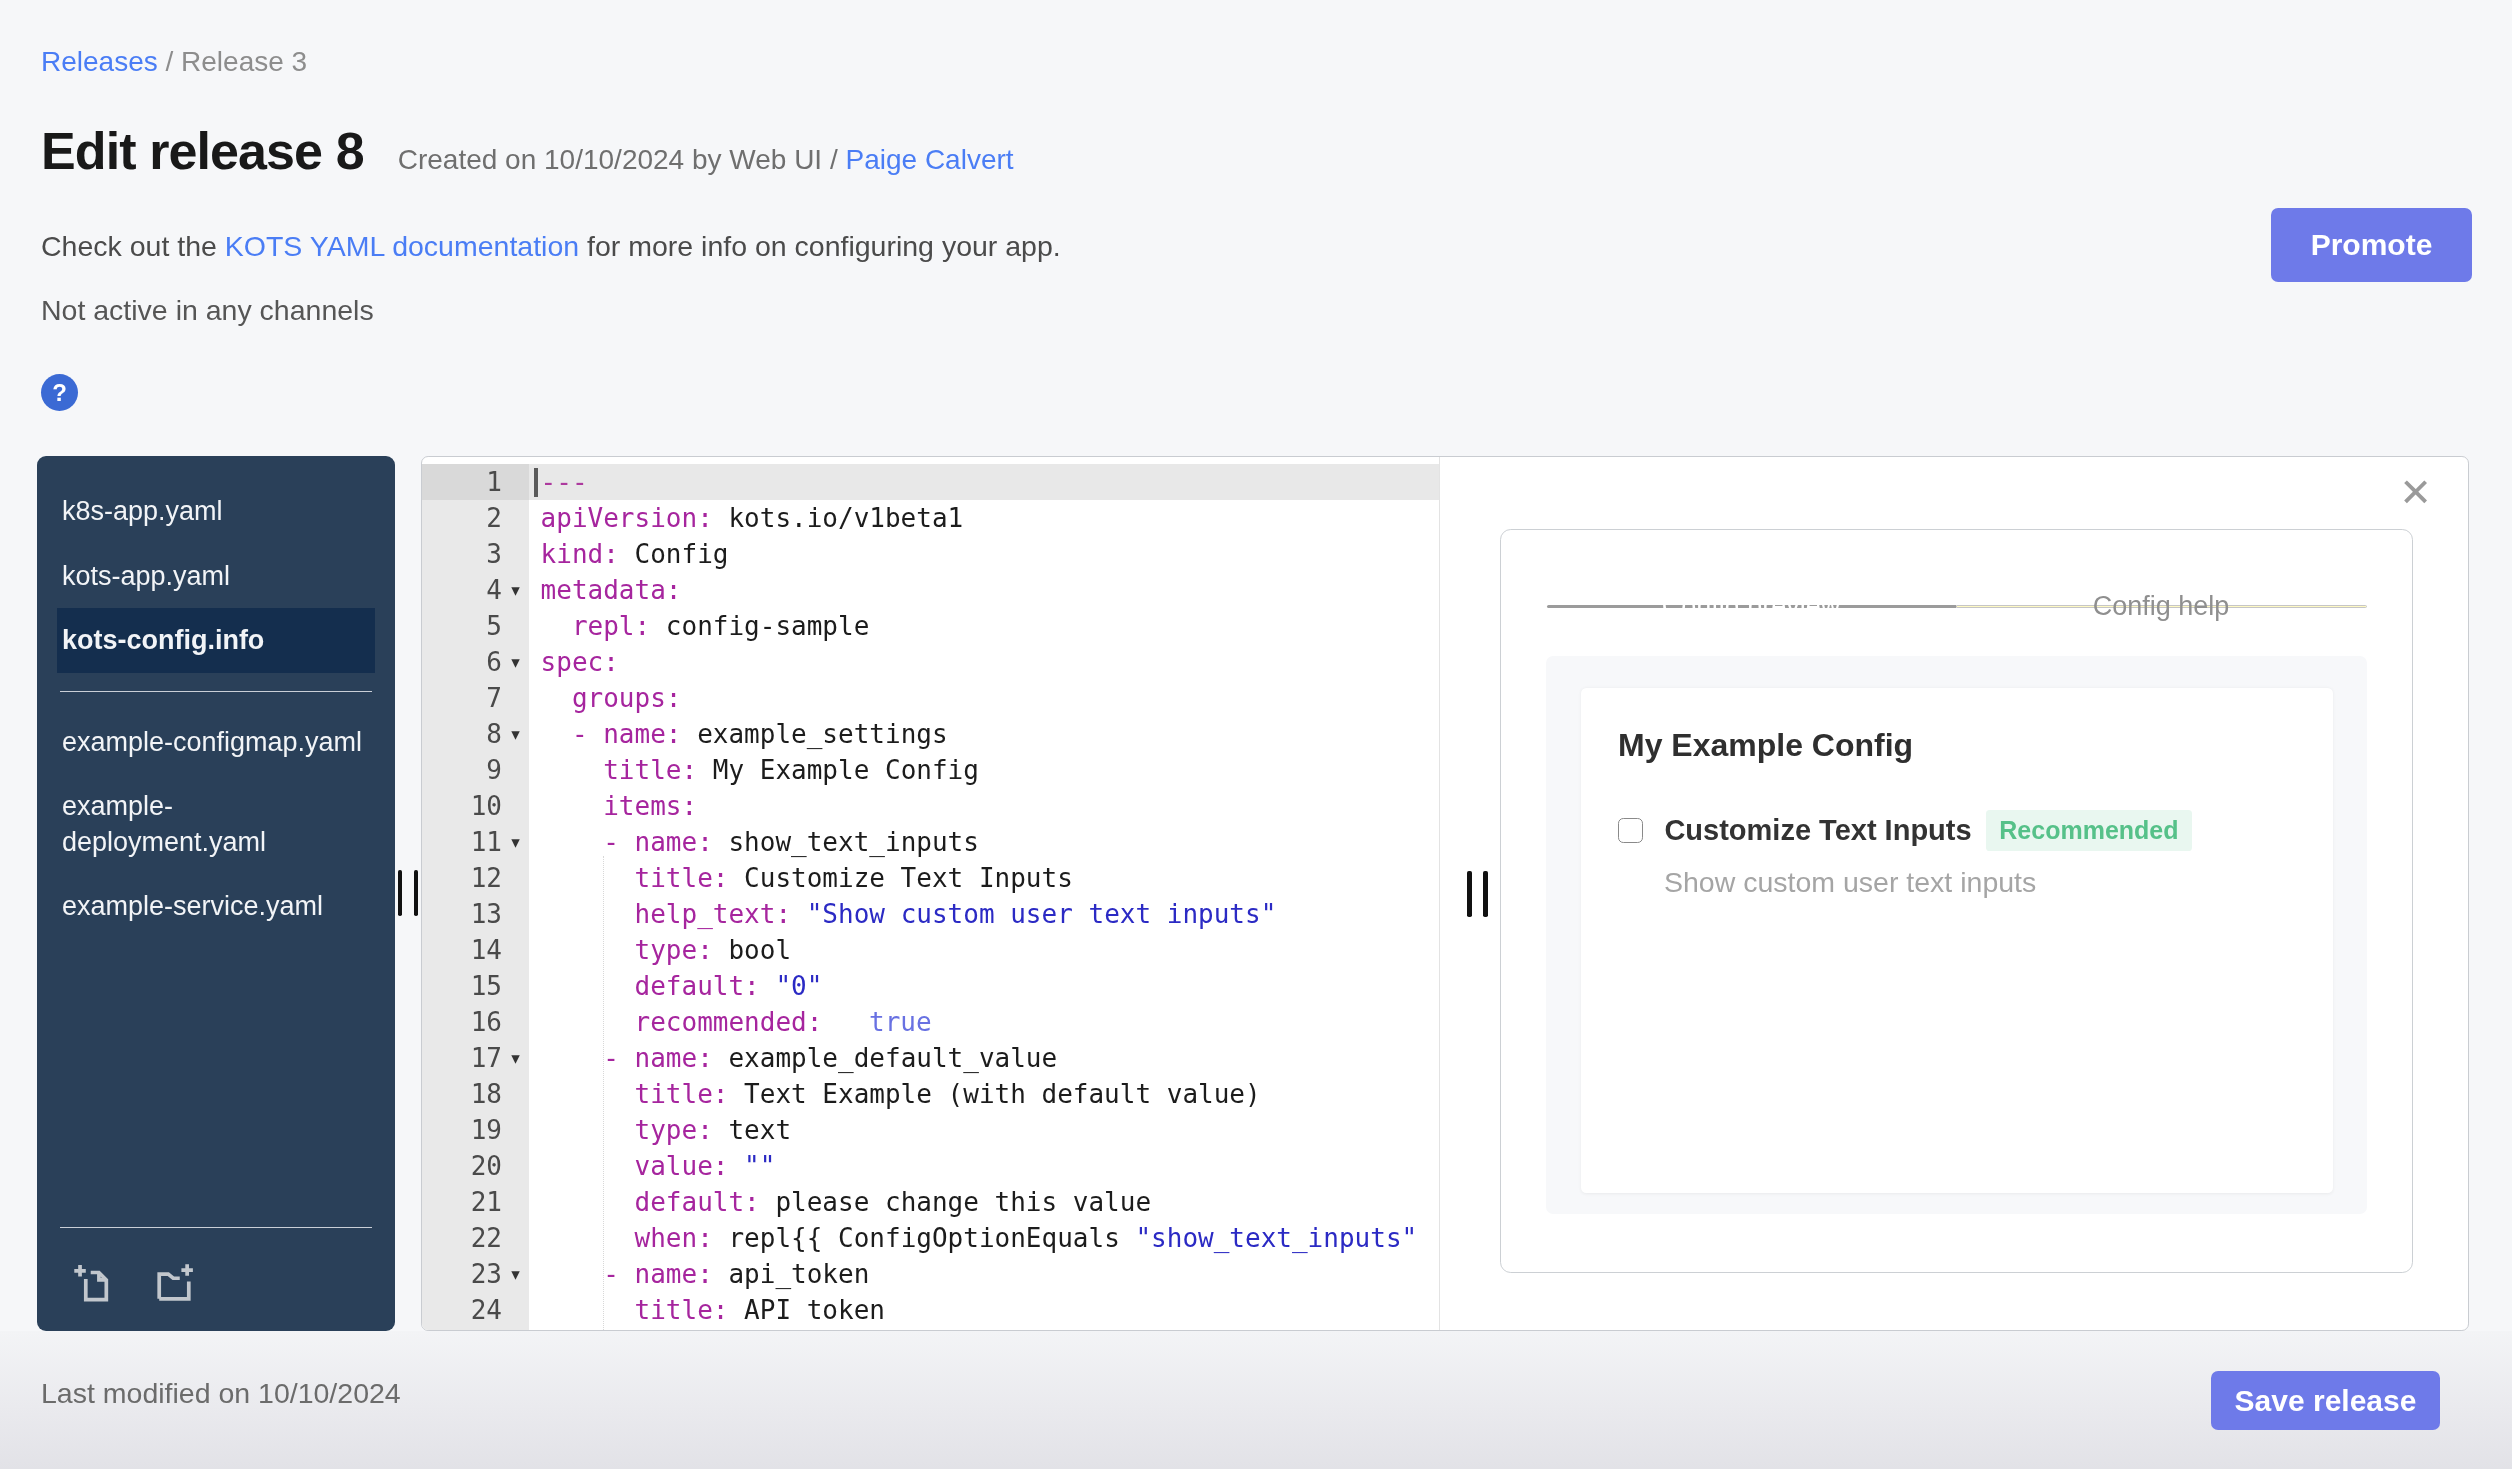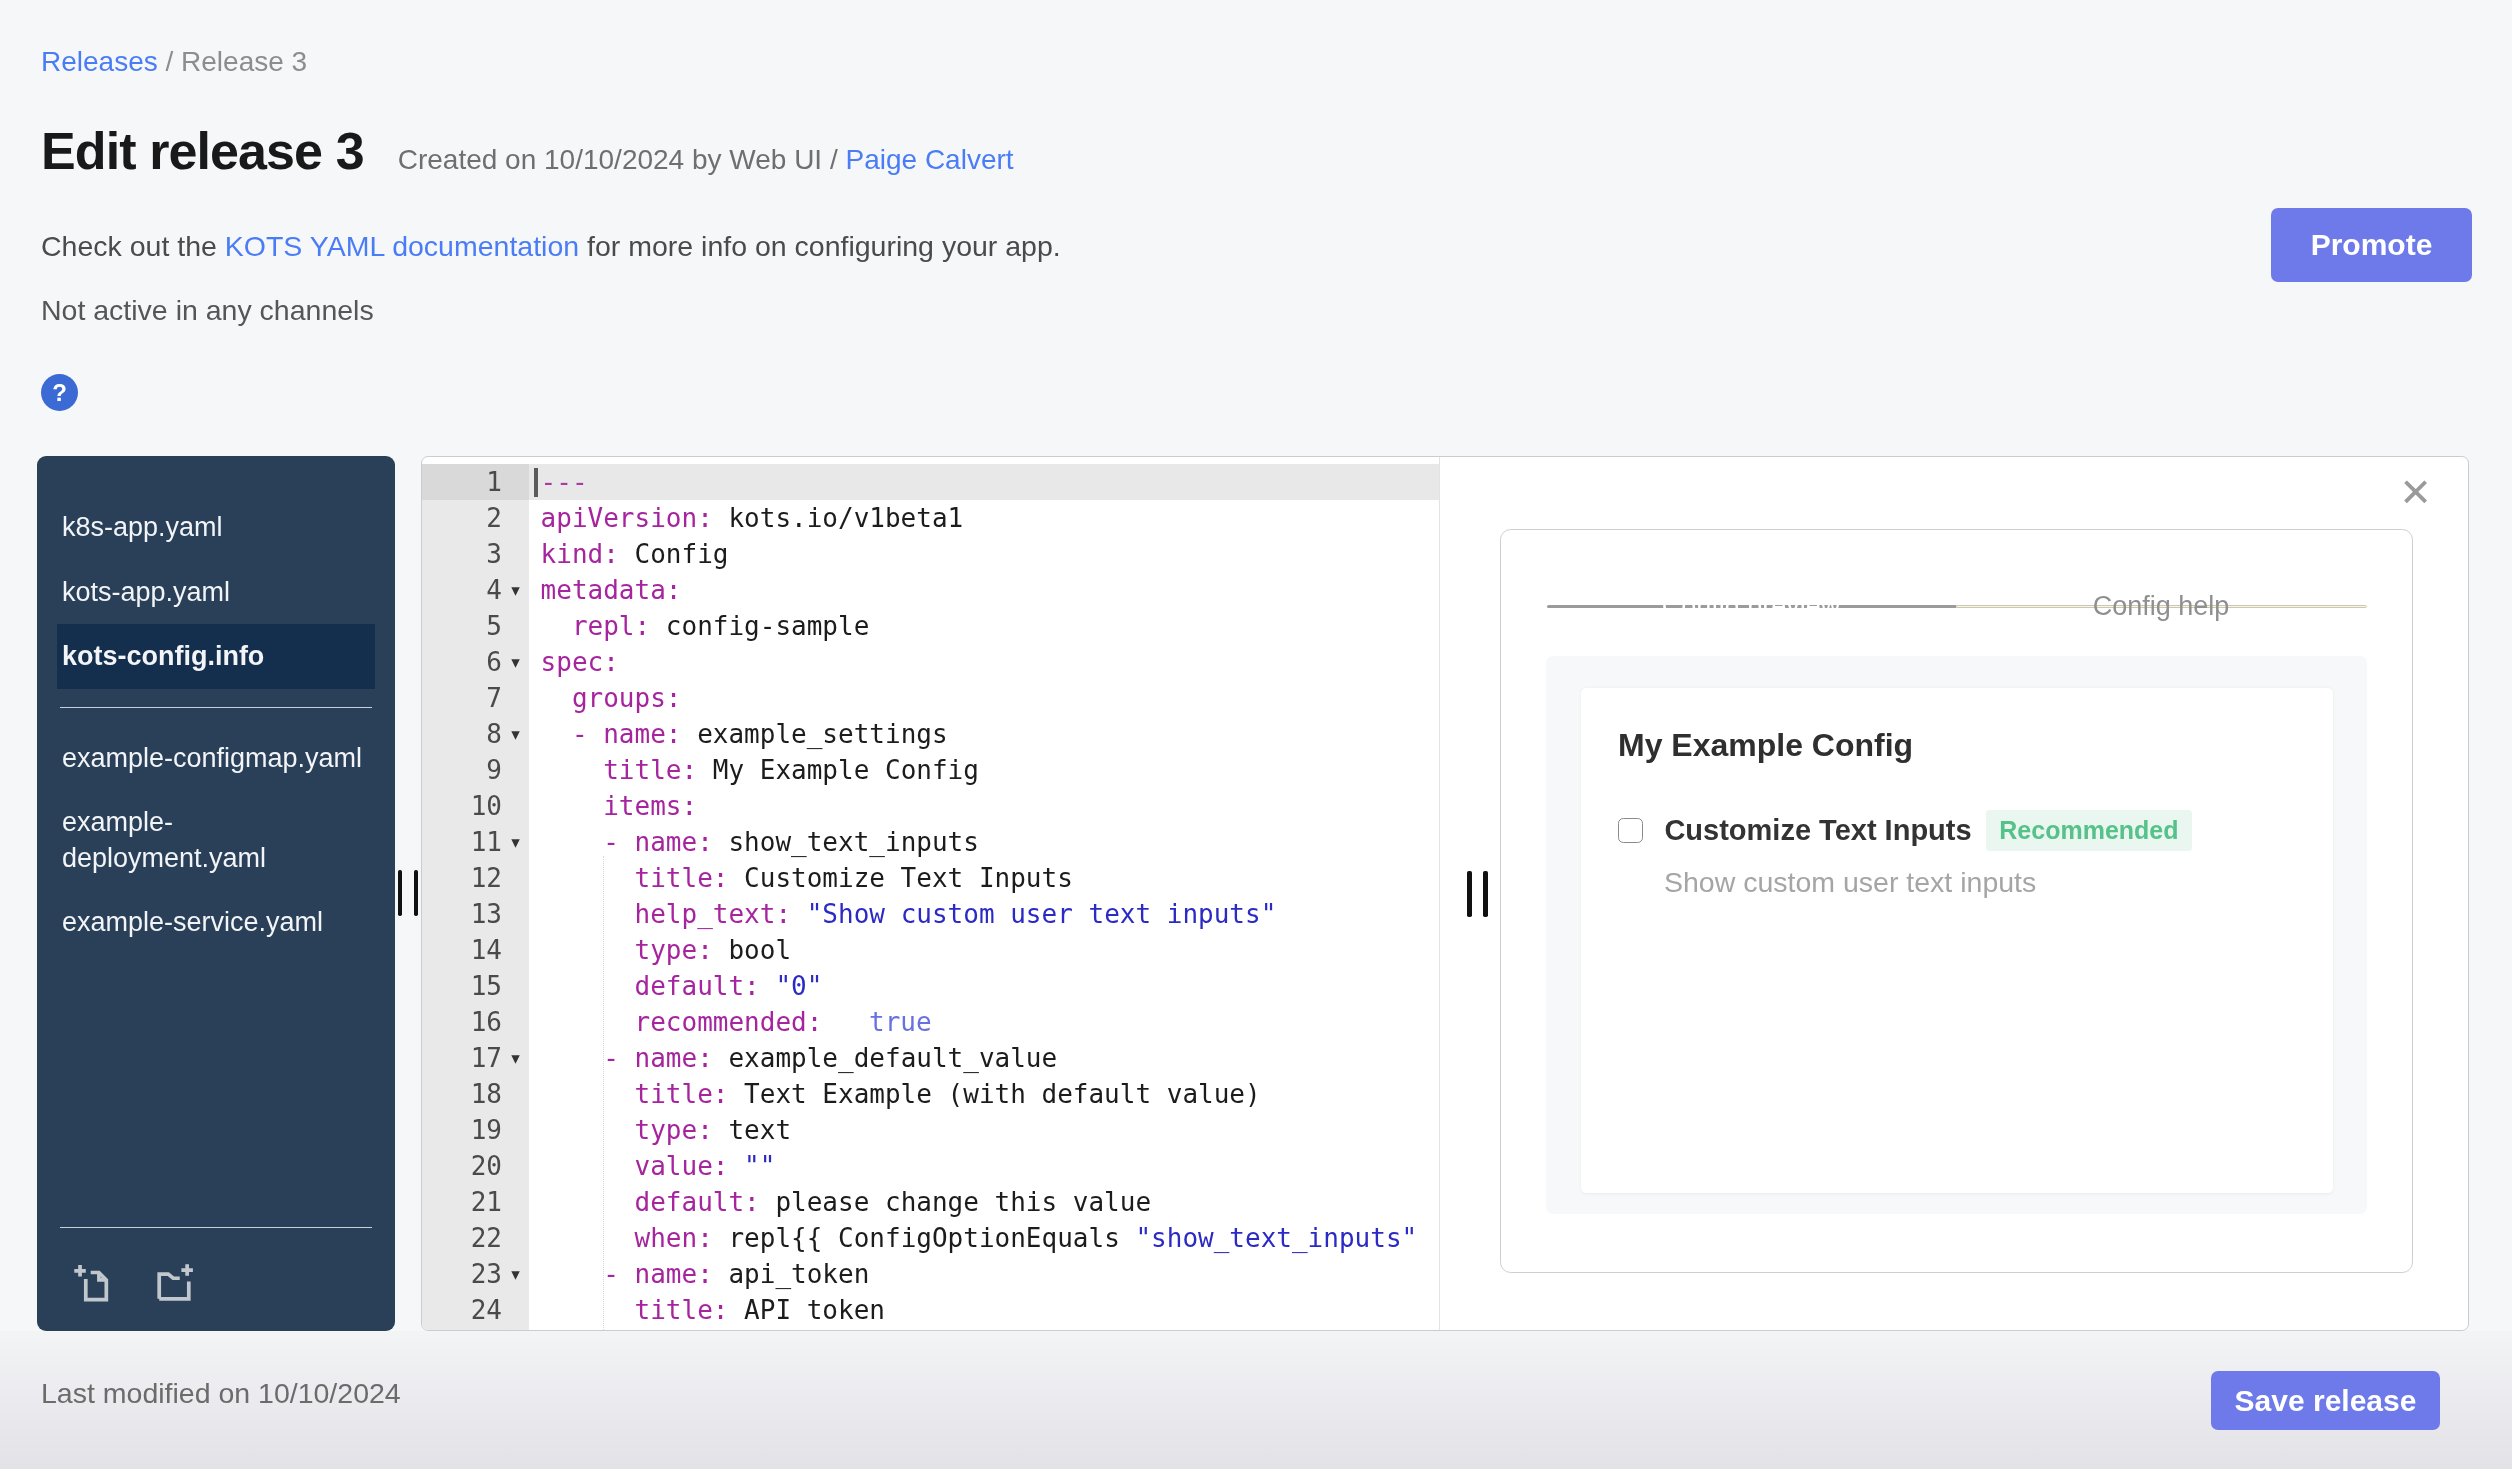--- a/index.html
+++ b/index.html
@@ -34,21 +34,21 @@
     border-radius: 7.1px; cursor: pointer; font-family: "Liberation Sans", sans-serif;
   }
   .promote-btn { position: absolute; right: 40px; top: 208px; width: 201px; height: 74px; font-size: 30px; }
 
   
   .main { position: absolute; left: 37px; top: 456px; width: 2432px; height: 875px; display: flex; }
 
   
   .sidebar {
     width: 358px; background: #2a4059; border-radius: 9px;
-    display: flex; flex-direction: column; padding-top: 40px; overflow: hidden;
+    display: flex; flex-direction: column; padding-top: 24px; overflow: hidden;
   }
   .file-item {
     margin: 0 19.6px; padding: 14.3px 5.3px; font-size: 27px; color: #f2f4f7;
     line-height: 1.32; cursor: pointer; overflow-wrap: break-word;
   }
   .file-item.selected { background: #142e4e; font-weight: 700; }
   .side-div { height: 1.8px; background: #c9cfd7; margin: 18px 23px; }
   .side-spacer { flex: 1; }
   .side-icons { display: flex; gap: 34px; padding: 14.3px 0 21.4px 34px; }
   .side-icons svg { cursor: pointer; }
@@ -129,21 +129,21 @@
   .save-btn { position: absolute; right: 72px; top: 40px; width: 229px; height: 59px; font-size: 30px; }
 </style>
 </head>
 <body>
 
 <div class="breadcrumb">
   <span class="crumb-link">Releases</span><span> / </span><span>Release 3</span>
 </div>
 
 <div class="title-row">
-  <span class="page-title">Edit release 3</span>
+  <span class="page-title">Edit release 8</span>
   <span class="created-line">
     <span>Created on 10/10/2024 by Web UI / </span><span class="created-link">Paige Calvert</span>
   </span>
 </div>
 
 <div class="info-line">
   <span>Check out the </span><span class="info-link">KOTS YAML documentation</span><span> for more info on configuring your app.</span>
 </div>
 
 <button class="btn promote-btn">Promote</button>

